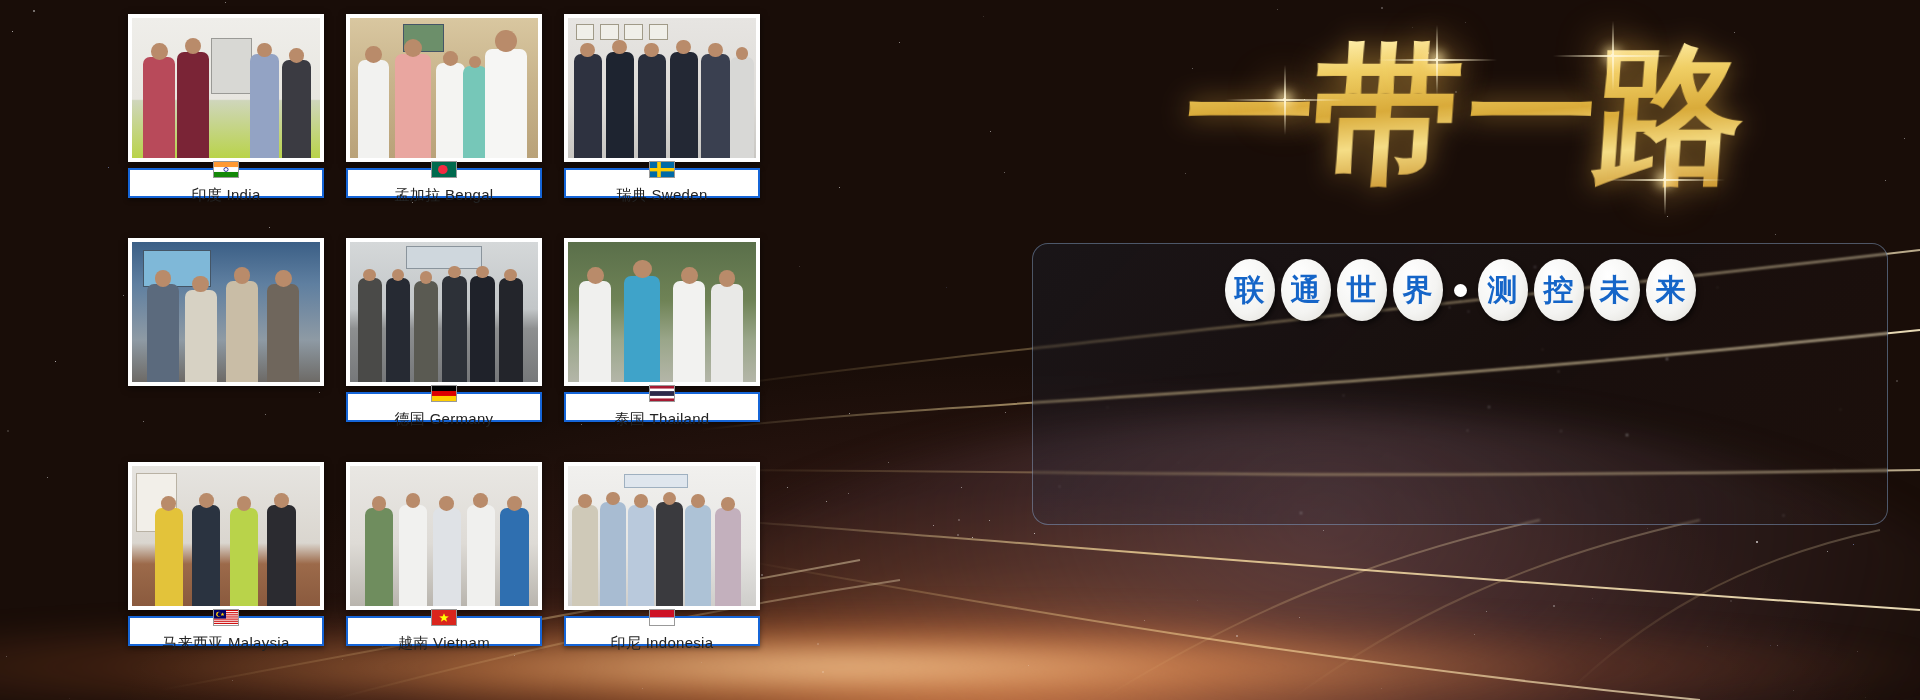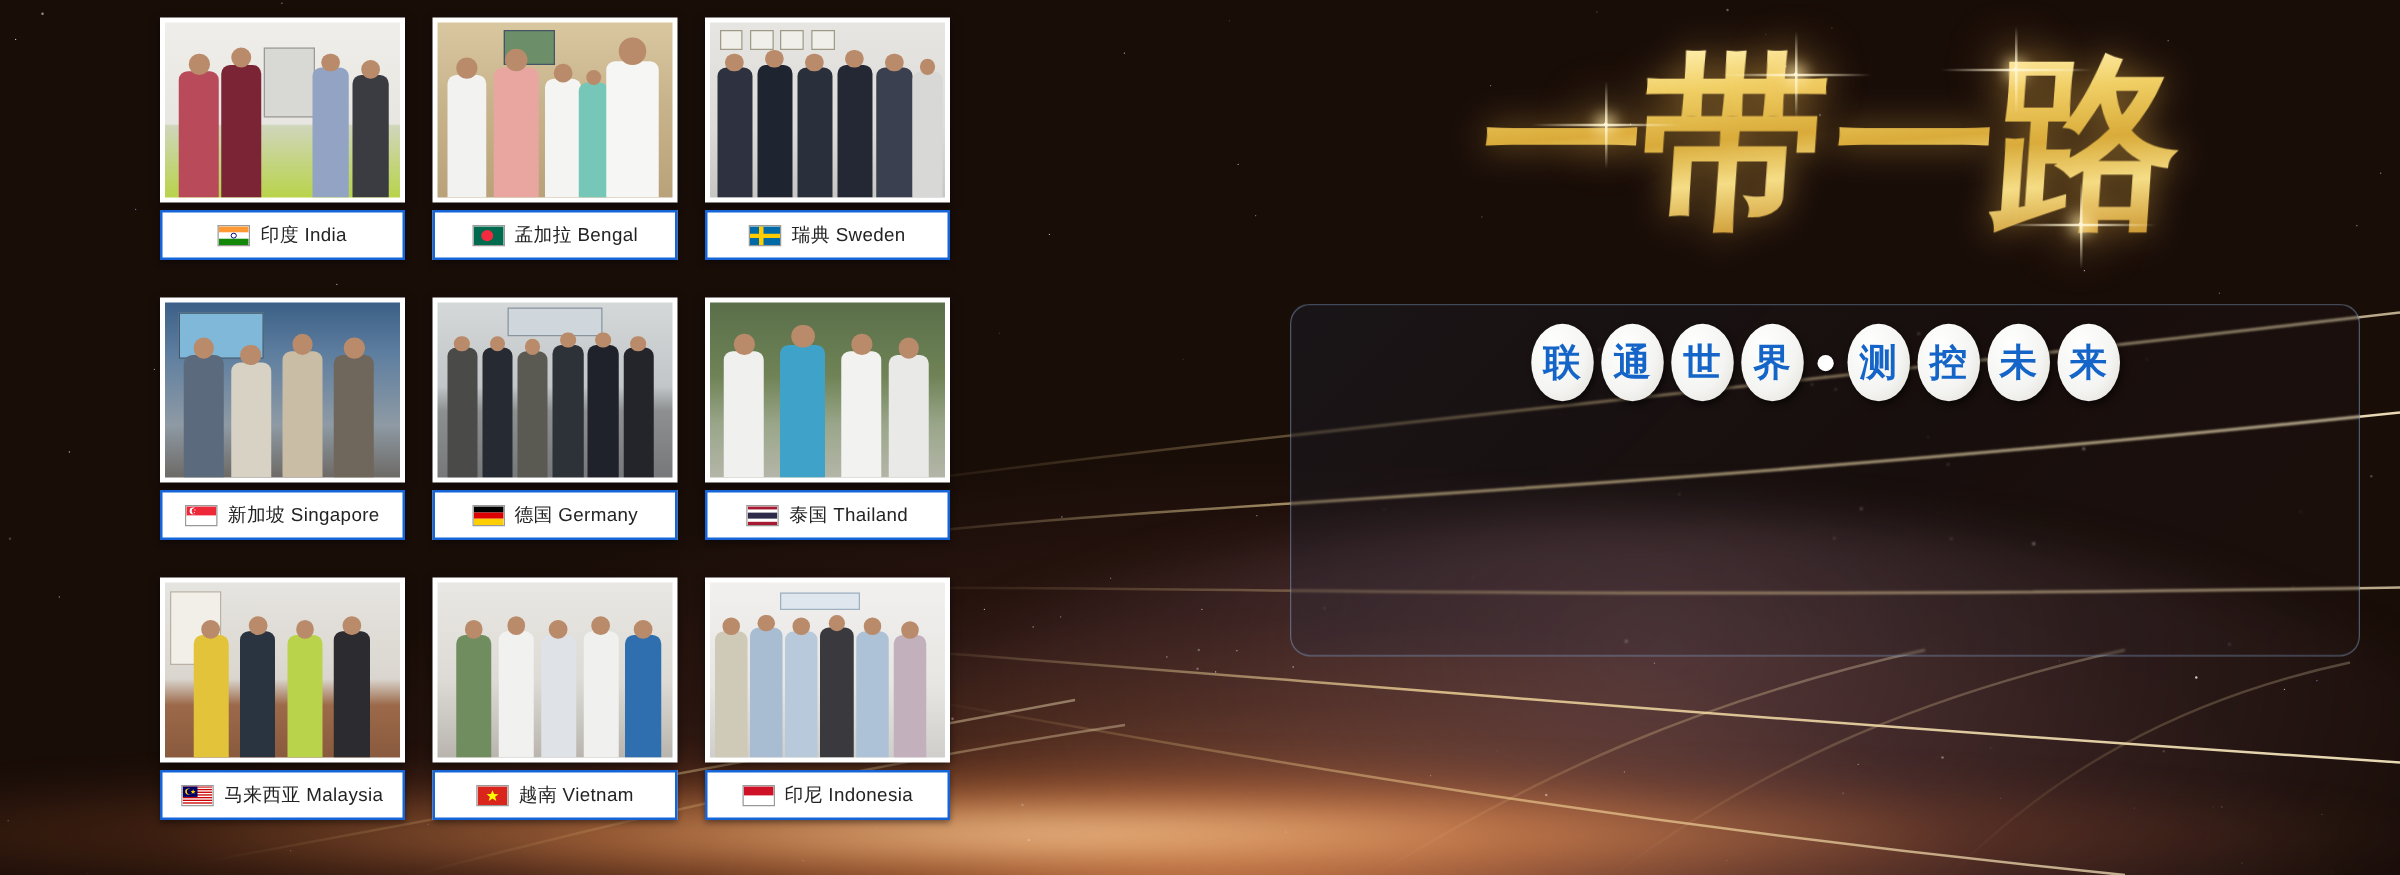--- a/index.html
+++ b/index.html
@@ -72,28 +72,29 @@
     background-position: center;
     position: relative;
     overflow: hidden;
   }
   .p { position: absolute; bottom: 0; border-radius: 7px 7px 0 0; }
   .head { position: absolute; border-radius: 50%; }
 
   .label {
     margin-top: 6px;
     width: 196px;
-    height: 40px;
+    height: 30px;
     background: #fff;
     border: 2px solid #1565d8;
     display: flex;
     align-items: center;
     justify-content: center;
     gap: 8px;
     box-shadow: 0 2px 5px rgba(0,0,0,.45);
+    flex-direction: column;
   }
   .label .txt {
     font-size: 15px;
     color: #232323;
     font-family: "Liberation Sans", sans-serif;
     white-space: nowrap;
     letter-spacing: .3px;
   }
   .flag {
     width: 26px; height: 17px;
@@ -491,38 +492,20 @@
             <div class="p" style="left: 8%; width: 17%; height: 70%; background: rgb(91, 106, 125);"></div>
             <div class="head" style="left: 12.08%; bottom: 68%; width: 8.84%; padding-bottom: 8.84%; background: rgb(185, 139, 106);"></div>
             <div class="p" style="left: 28%; width: 17%; height: 66%; background: rgb(215, 210, 196);"></div>
             <div class="head" style="left: 32.08%; bottom: 64%; width: 8.84%; padding-bottom: 8.84%; background: rgb(185, 139, 106);"></div>
             <div class="p" style="left: 50%; width: 17%; height: 72%; background: rgb(201, 189, 166);"></div>
             <div class="head" style="left: 54.08%; bottom: 70%; width: 8.84%; padding-bottom: 8.84%; background: rgb(185, 139, 106);"></div>
             <div class="p" style="left: 72%; width: 17%; height: 70%; background: rgb(111, 102, 92);"></div>
             <div class="head" style="left: 76.08%; bottom: 68%; width: 8.84%; padding-bottom: 8.84%; background: rgb(185, 139, 106);"></div>
           </div>
         </div>
-        <div class="label">
-          <span class="flag">
-            <svg viewBox="0 0 30 20" width="100%" height="100%" preserveAspectRatio="none" style="display: block;">
-              <rect width="30" height="10" fill="#ed2939"></rect>
-              <rect y="10" width="30" height="10" fill="#fff"></rect>
-              <circle cx="7" cy="5" r="3.6" fill="#fff"></circle>
-              <circle cx="8.8" cy="5" r="3.4" fill="#ed2939"></circle>
-              <g fill="#fff">
-                <circle cx="6.6" cy="2.3" r=".6"></circle>
-                <circle cx="4.7" cy="4" r=".6"></circle>
-                <circle cx="5.4" cy="6.5" r=".6"></circle>
-                <circle cx="8.1" cy="6.6" r=".6"></circle>
-                <circle cx="8.7" cy="3.9" r=".6"></circle>
-              </g>
-            </svg>
-          </span>
-          <span class="txt">新加坡 Singapore</span>
-        </div>
       </div>
       <div class="cell" style="left: 218px; top: 224px; text-align: right;">
         <div class="photo">
           <div class="inner" style="background: linear-gradient(rgb(213, 216, 217) 0%, rgb(194, 198, 200) 48%, rgb(141, 143, 144) 62%, rgb(118, 120, 122) 100%);">
             <div style="position: absolute; left: 30%; top: 3%; width: 40%; height: 16%; background: rgb(207, 215, 221); border: 1px solid rgb(138, 148, 156);"></div>
             <div class="p" style="left: 4%; width: 13%; height: 74%; background: rgb(74, 74, 72);"></div>
             <div class="head" style="left: 7.12%; bottom: 72%; width: 6.76%; padding-bottom: 6.76%; background: rgb(185, 139, 106);"></div>
             <div class="p" style="left: 19%; width: 13%; height: 74%; background: rgb(38, 42, 51);"></div>
             <div class="head" style="left: 22.12%; bottom: 72%; width: 6.76%; padding-bottom: 6.76%; background: rgb(185, 139, 106);"></div>
             <div class="p" style="left: 34%; width: 13%; height: 72%; background: rgb(90, 90, 82);"></div>

